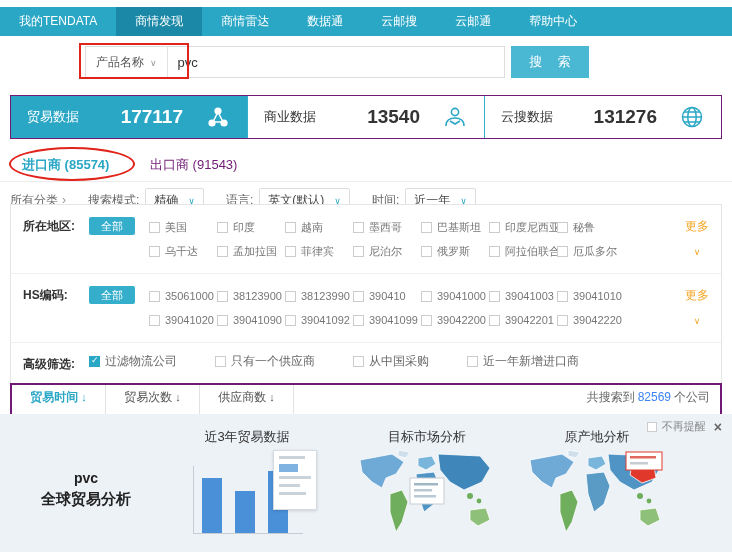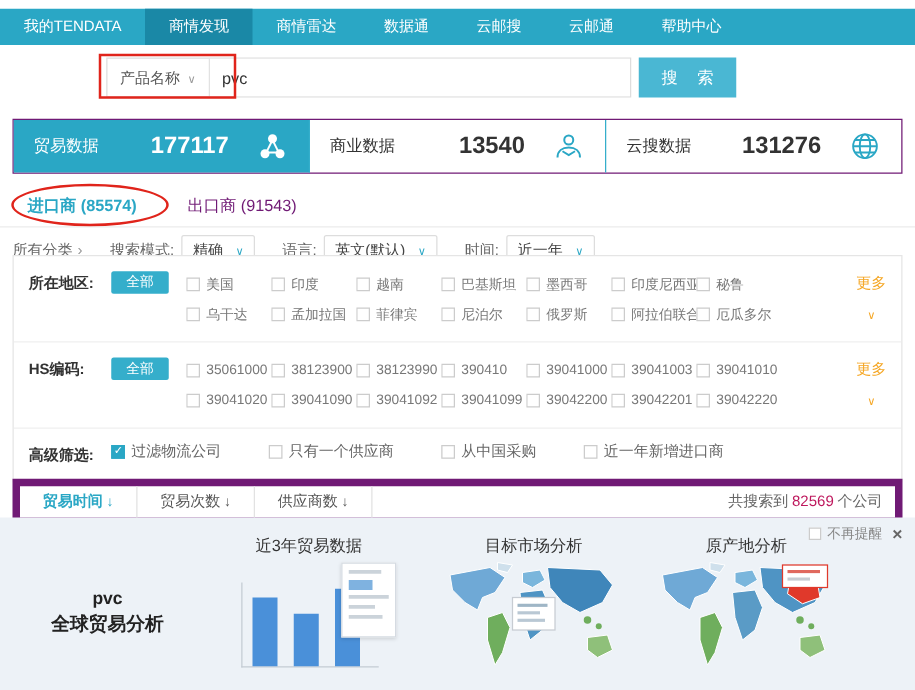--- a/index.html
+++ b/index.html
@@ -53,26 +53,26 @@
   .all-btn { flex:none; background:#35aecb; color:#fff; font-size:11px; line-height:18px; padding:0 12px; border-radius:2px; margin:2px 14px 0 0; cursor:pointer; }
   .opt-grid { display:flex; flex-wrap:wrap; width:480px; }
   .opt { display:inline-flex; align-items:center; width:68px; height:24px; font-size:11px; color:#777; overflow:hidden; white-space:nowrap; cursor:pointer; }
   .cb { width:11px; height:11px; border:1px solid #ccc; background:#fff; display:inline-block; margin-right:5px; flex:none; position:relative; }
   .cb.checked { background:#2aa7c5; border-color:#2aa7c5; }
   .cb.checked::after { content:"✓"; position:absolute; left:1px; top:-2px; color:#fff; font-size:9px; }
   .more-link { margin-left:auto; font-size:12px; color:#f5a623; line-height:22px; display:flex; align-items:center; gap:3px; cursor:pointer;flex-direction:column; }
   .adv-opt { display:inline-flex; align-items:center; font-size:12px; color:#666; margin-right:38px; cursor:pointer; }
 
   
-  .sortbar { position:absolute; left:10px; top:383px; width:712px; height:37px; border:6px solid #701a75; background:#fff; display:flex; align-items:stretch; font-size:12px; }
+  .sortbar { position:absolute; left:10px; top:383px; width:712px; height:37px; border:2px solid #701a75; background:#fff; display:flex; align-items:stretch; font-size:12px; }
   .sort-cell { width:94px; text-align:center; line-height:25px; border-right:1px solid #e2e2e2; cursor:pointer; color:#555; }
   .sort-cell.active { color:#2aa7c5; font-weight:bold; }
   .arr-down::after { content:"↓"; margin-left:3px; font-size:11px; }
   .result-info { margin-left:auto; line-height:25px; padding-right:10px; color:#666; }
-  .result-count { color:#be185d; margin:0 3px;text-align:center; }
+  .result-count { color:#3b82f6; margin:0 3px;text-align:center; }
 
   
   .analysis { position:absolute; left:0; top:414px; width:732px; height:138px; background:#edf2f7; }
   .dismiss { position:absolute; right:10px; top:5px; display:flex; align-items:center; font-size:11px; color:#888; cursor:pointer; }
   .dismiss .cb { width:10px; height:10px; margin-right:5px; }
   .close-x { margin-left:8px; color:#666; font-size:14px; font-weight:bold; line-height:1; cursor:pointer; }
   .chart-title { position:absolute; top:14px; width:150px; text-align:center; font-size:13px; color:#333; }
   .t1 { left:172px; } .t2 { left:352px; } .t3 { left:522px; }
   .product-block { position:absolute; left:16px; top:56px; width:140px; text-align:center; color:#222; font-weight:bold; }
   .product-name { font-size:14px; }
@@ -200,25 +200,25 @@
         <label class="opt">
             <span class="cb"></span>
             <span>印度</span>
           </label>
         <label class="opt">
             <span class="cb"></span>
             <span>越南</span>
           </label>
         <label class="opt">
             <span class="cb"></span>
+            <span>墨西哥</span>
+          </label>
+        <label class="opt">
+            <span class="cb"></span>
             <span>巴基斯坦</span>
-          </label>
-        <label class="opt">
-            <span class="cb"></span>
-            <span>墨西哥</span>
           </label>
         <label class="opt">
             <span class="cb"></span>
             <span>印度尼西亚</span>
           </label>
         <label class="opt">
             <span class="cb"></span>
             <span>秘鲁</span>
           </label>
         <label class="opt">

